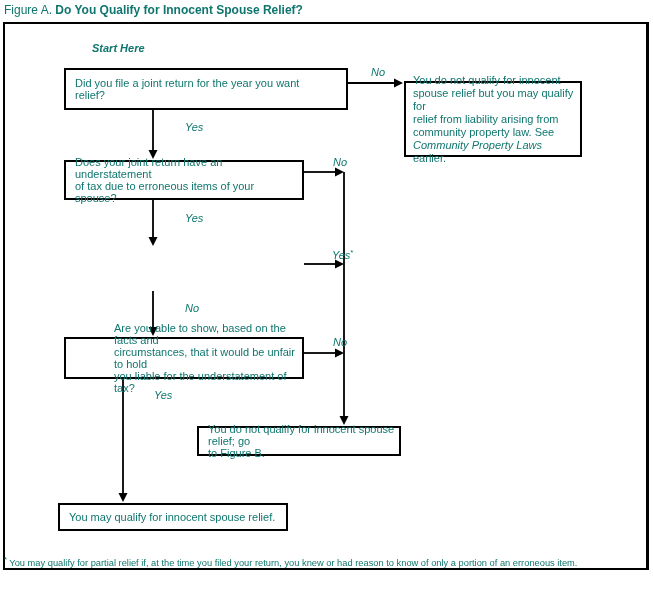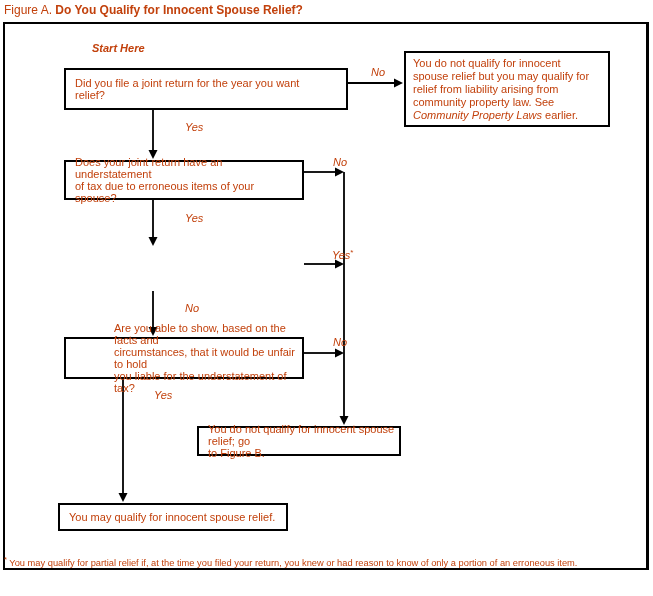--- a/index.html
+++ b/index.html
@@ -1,18 +1,18 @@
 <!DOCTYPE html>
 <html><head>
 <meta charset="utf-8">
 <style>
   html,body { margin:0; padding:0; background:#fff; }
   .page {
     position:relative; width:653px; height:596px; background:#ffffff;
-    font-family:"Liberation Sans", sans-serif; color:#c2410c; overflow:hidden;
+    font-family:"Liberation Sans", sans-serif; color:#0f766e; overflow:hidden;
   }
   .figtitle { position:absolute; left:4px; top:3px; font-size:12px; white-space:nowrap; }
   .figtitle b { font-weight:bold; }
   .outer-border {
     position:absolute; left:3px; top:22px; width:646px; height:548px;
     border:2px solid #000; border-right-width:3px; box-sizing:border-box; background:#fff;
   }
   svg.wires { position:absolute; left:0; top:0; width:653px; height:596px; pointer-events:none; }
   .box {
     position:absolute; box-sizing:border-box; background:#fff;
@@ -72,21 +72,21 @@
     </g>
   </svg>
 
   <div class="lbl start" style="left:68px; top:42px;">Start Here</div>
 
   <div class="box" style="left:64px; top:68px; width:284px; height:42px;">
     <span class="txt">Did you file a joint return for the year you want
 relief?</span>
   </div>
 
-  <div class="box outcome-right" style="left:404px; top:51px; width:206px; height:76px;">
+  <div class="box outcome-right" style="left:404px; top:81px; width:178px; height:76px;">
     <span class="txt"><span>You do not qualify for innocent
 spouse relief but you may qualify for
 relief from liability arising from
 community property law. See
 </span><em>Community Property Laws</em><span> earlier.</span></span>
   </div>
 
   <div class="box" style="left:64px; top:160px; width:240px; height:40px;">
     <span class="txt">Does your joint return have an understatement
 of tax due to erroneous items of your spouse?</span>

